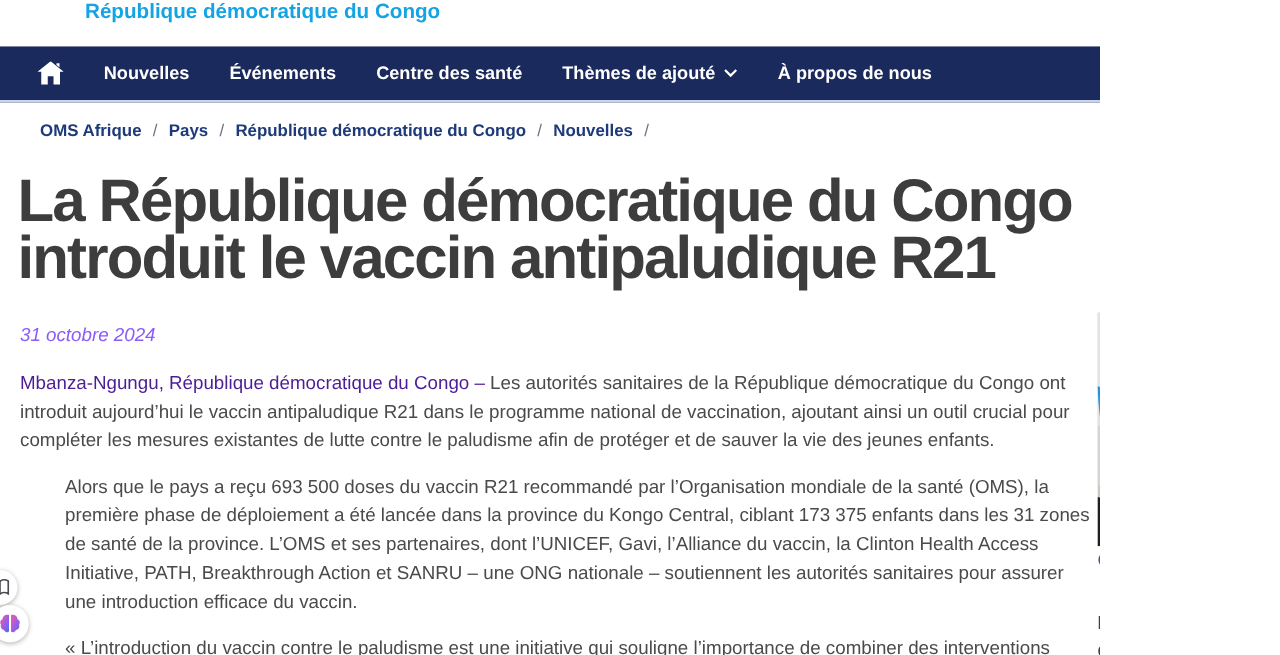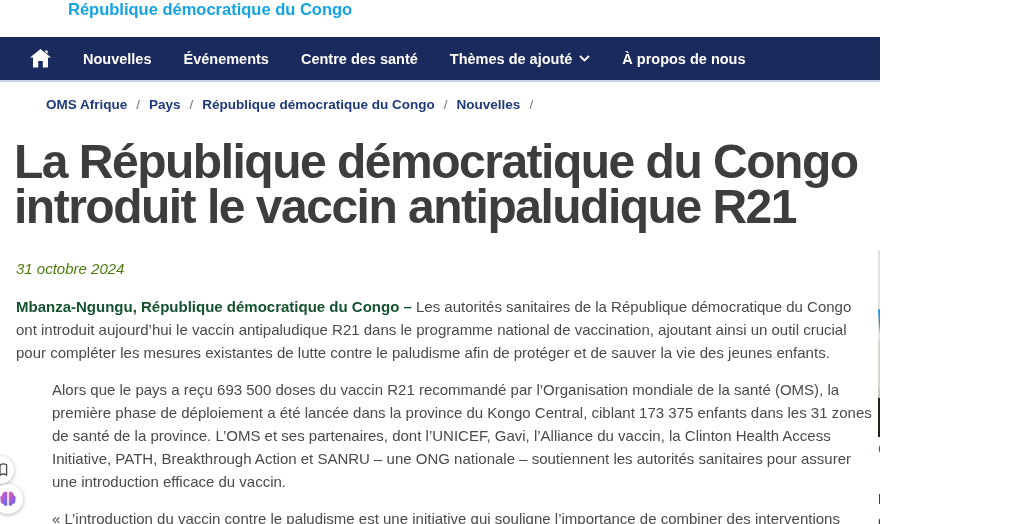--- a/index.html
+++ b/index.html
@@ -21,39 +21,39 @@
     height:45px; background:#1b2a5c; display:flex; align-items:center;
     padding-left:30px; border-bottom:2px solid #c9d3ea;
   }
   .nav-home { display:flex; align-items:center; margin-right:32px; cursor:pointer; }
   .nav-item {
     color:#fff; font-weight:bold; font-size:14.5px; text-decoration:none;
     margin-right:32px; cursor:pointer; display:flex; align-items:center; gap:7px;
   }
 
   
-  .breadcrumb { padding:15px 0 0 32px; font-size:13.5px; font-weight:bold; color:#1e3a7a;margin-left:14px; }
+  .breadcrumb { padding:15px 0 0 32px; font-size:13.5px; font-weight:bold; color:#1e3a7a; }
   .breadcrumb a { color:#1e3a7a; text-decoration:none; cursor:pointer; }
   .breadcrumb .sep { color:#6e7485; font-weight:normal; margin:0 9px; }
 
   
   .article-title {
     margin:27px 0 0 14px; width:992px;
     font-size:48px; line-height:45px; letter-spacing:-1.5px;
     color:#3d3d3d; font-weight:bold;
   }
   .article-date {
-    margin:31px 0 0 16px; font-style:italic; color:#4d7c0f; font-size:15px;
+    margin:31px 0 0 16px; font-style:italic; color:#8b5cf6; font-size:15px;
   }
   .article-body {
     width:858px; margin-left:16px; font-size:15px; line-height:23px; color:#4a4a4a;
   }
   .article-body p.p1 { margin-top:18px; }
   .article-body p.pn { margin-top:14px;margin-left:36px; }
-  .lead { font-weight:bold; color:#14532d;text-align:right; }
+  .lead { font-weight:normal; color:#4c1d95;text-align:right; }
 
   
   .right-rail { position:absolute; left:878px; top:250px; width:312px; }
   .article-image { display:block; width:312px; height:187px; cursor:pointer; }
   .image-caption {
     display:block; margin-top:4px; color:#2d5ca8; font-size:14.5px;
     text-decoration:none; cursor:pointer; white-space:nowrap;
   }
   .contact-note { margin-top:31px; font-weight:bold; color:#3f3f3f; font-size:15px; line-height:22px; white-space:nowrap; }
 

